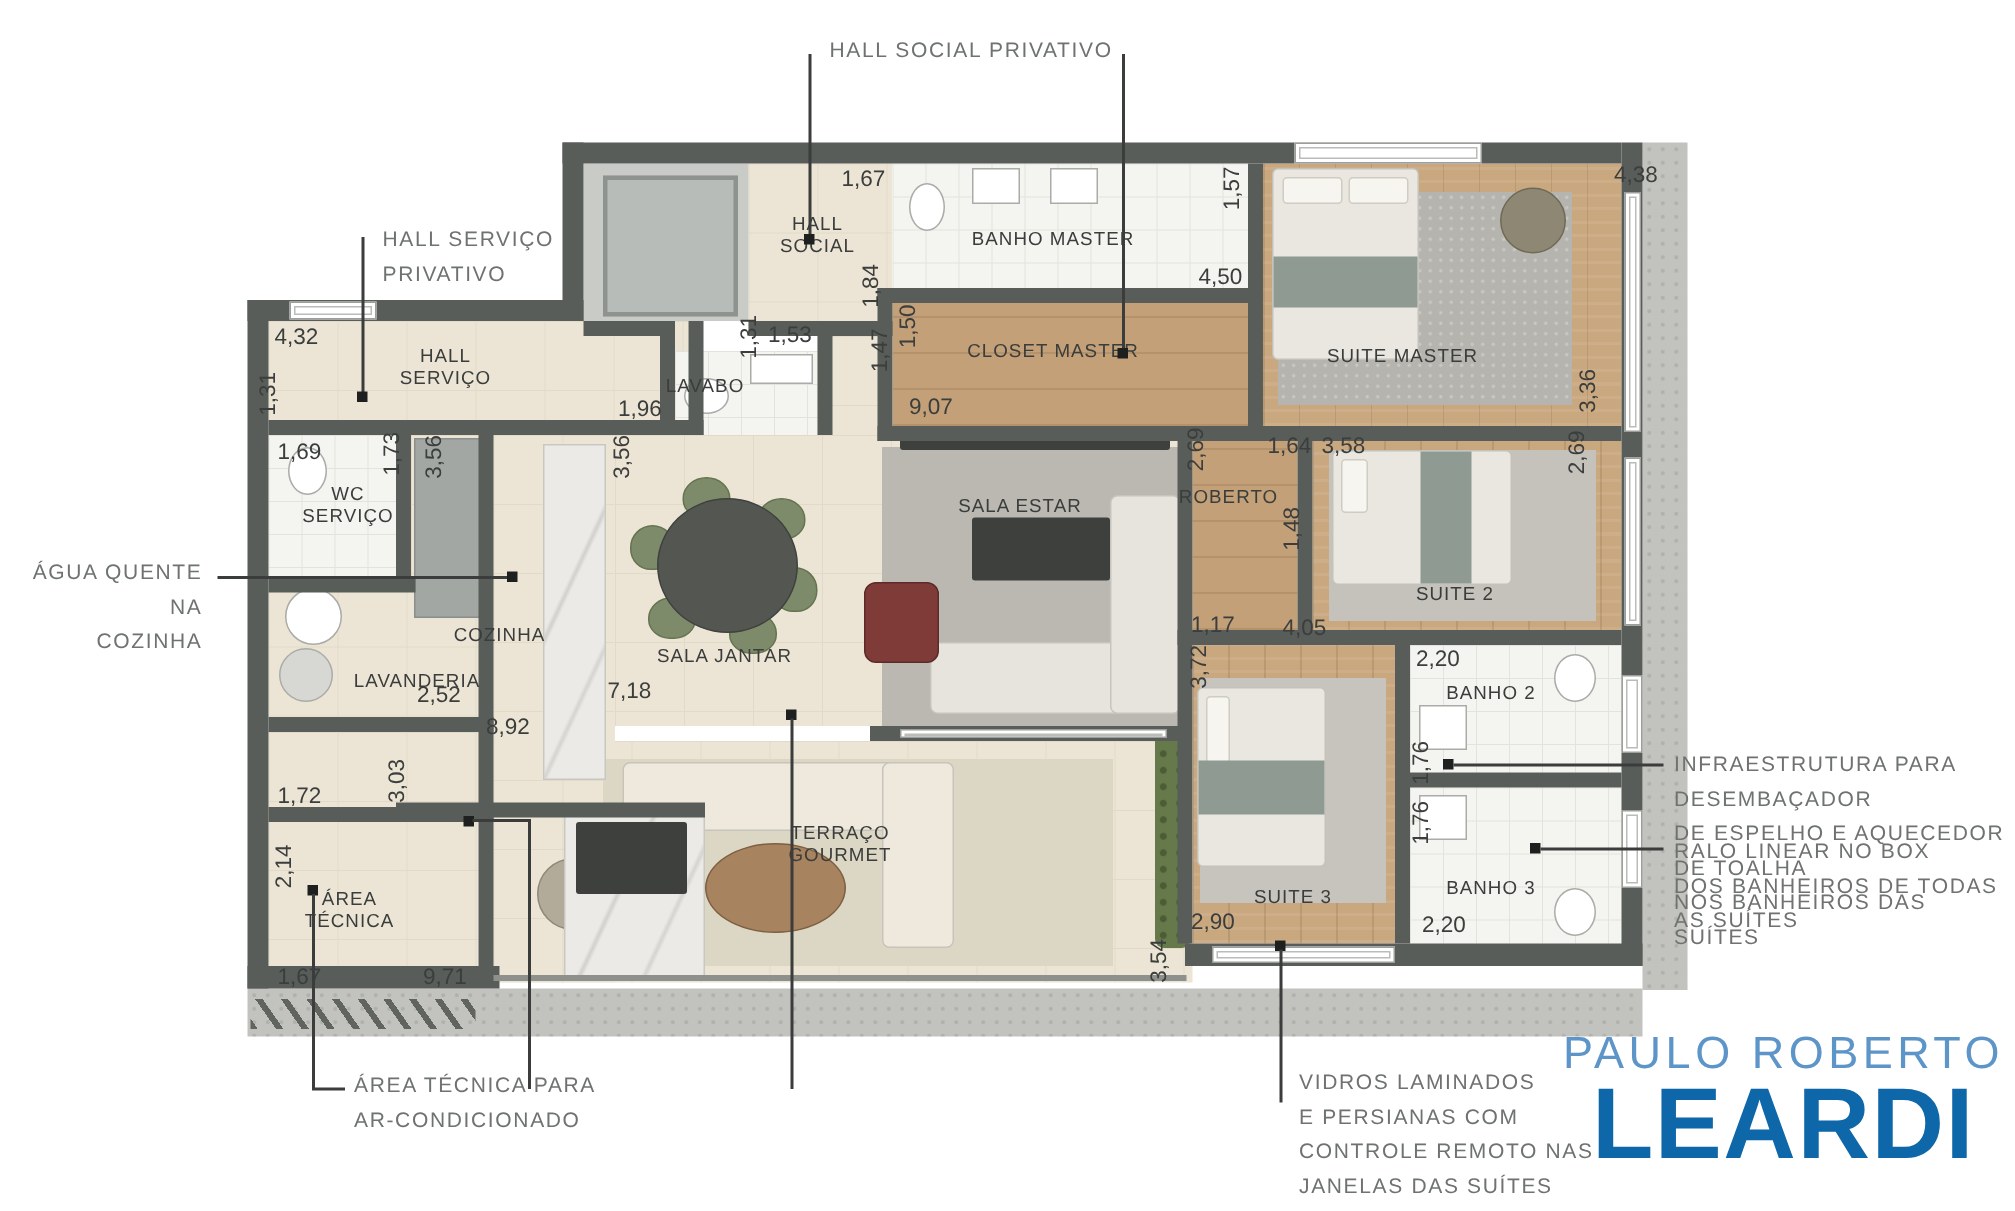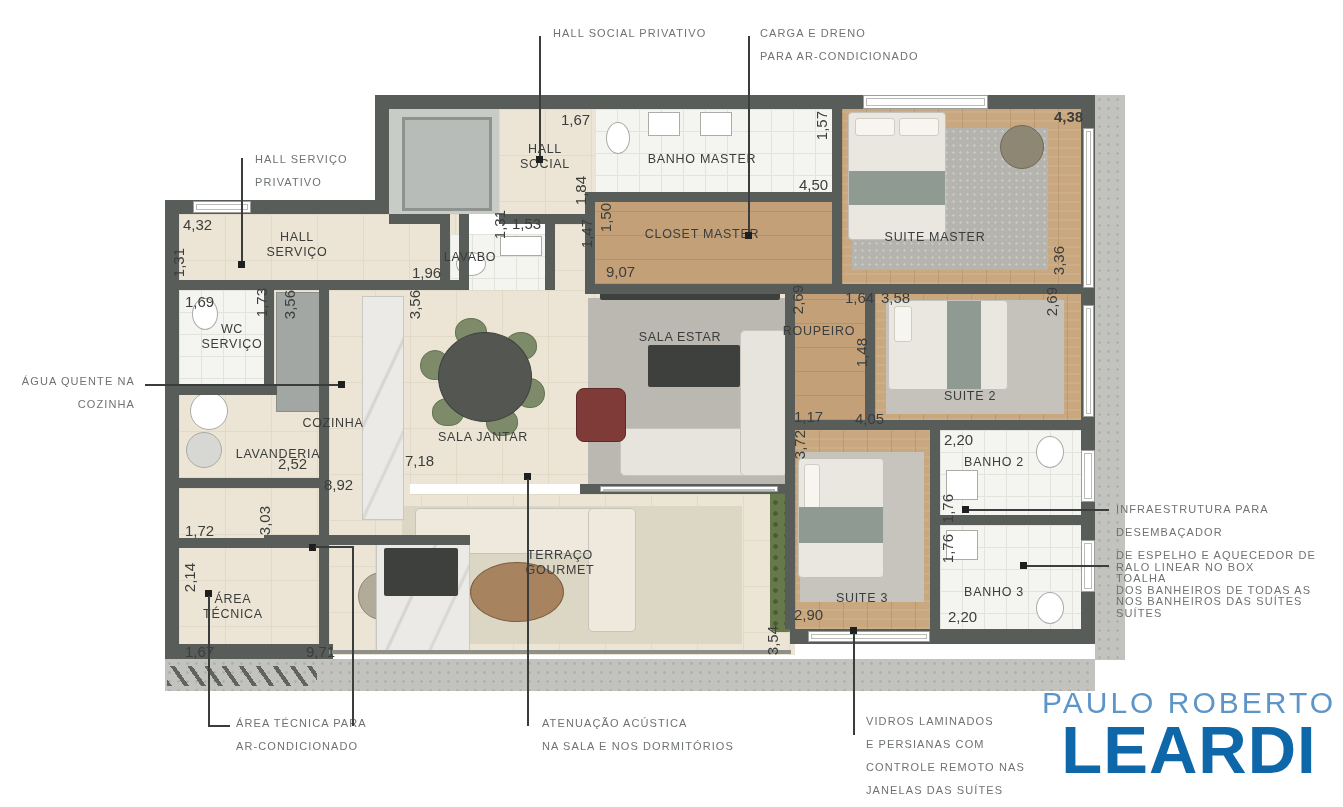--- a/index.html
+++ b/index.html
@@ -41,21 +41,21 @@
   .bed .pillow{position:absolute;background:#f6f5f0;border:1px solid #cfccc2;border-radius:3px;}
   .sofa{position:absolute;background:#e6e4dd;border:1px solid #c6c4bb;border-radius:5px;}
   .chair{position:absolute;background:#7d8b6a;border:1px solid #65744f;border-radius:50% 50% 46% 46%;}
   .round{border-radius:50%;}
   .fix{position:absolute;background:#ffffff;border:1px solid #a9aca7;}
   
   .room-label{position:absolute;transform:translateX(-50%);text-align:center;
     font-size:12.5px;letter-spacing:.7px;color:#3a3d3b;line-height:15px;white-space:pre-line;}
   .dim{position:absolute;font-size:15px;color:#3b3e3c;white-space:nowrap;}
   .dim.rot{writing-mode:vertical-rl;transform:rotate(180deg);}
-  .ann{position:absolute;font-size:11px;color:#6e7370;letter-spacing:1.1px;line-height:23px;}
+  .ann{position:absolute;font-size:14px;color:#6e7370;letter-spacing:1.1px;line-height:23px;}
   .ann span{display:block;}
   .ann.right-align{text-align:right;}
   .lead{position:absolute;background:#3a3d3b;}
   .lead-sq{position:absolute;width:7px;height:7px;background:#1e201f;}
   
   .hatch{position:absolute;background:
     repeating-linear-gradient(55deg,rgba(80,84,78,.85) 0 4px,transparent 4px 14px);}
   .railing{position:absolute;background:#8d908b;}
   
   .logo{position:absolute;left:1038px;top:686px;width:302px;text-align:center;}
@@ -205,21 +205,21 @@
   <div class="room-label" style="left:935px;top:230px;">SUITE MASTER</div>
   <div class="room-label" style="left:702px;top:227px;">CLOSET MASTER</div>
   <div class="room-label" style="left:297px;top:230px;">HALL
 SERVIÇO</div>
   <div class="room-label" style="left:470px;top:250px;">LAVABO</div>
   <div class="room-label" style="left:232px;top:322px;">WC
 SERVIÇO</div>
   <div class="room-label" style="left:333px;top:416px;">COZINHA</div>
   <div class="room-label" style="left:483px;top:430px;">SALA JANTAR</div>
   <div class="room-label" style="left:680px;top:330px;">SALA ESTAR</div>
-  <div class="room-label" style="left:819px;top:324px;">ROUPEIRO</div>
+  <div class="room-label" style="left:819px;top:324px;">ROBERTO</div>
   <div class="room-label" style="left:970px;top:389px;">SUITE 2</div>
   <div class="room-label" style="left:240px;top:447px;margin-left:38px;">LAVANDERIA</div>
   <div class="room-label" style="left:994px;top:455px;">BANHO 2</div>
   <div class="room-label" style="left:560px;top:548px;">TERRAÇO
 GOURMET</div>
   <div class="room-label" style="left:862px;top:591px;">SUITE 3</div>
   <div class="room-label" style="left:994px;top:585px;">BANHO 3</div>
   <div class="room-label" style="left:233px;top:592px;">ÁREA
 TÉCNICA</div>
 
@@ -233,21 +233,21 @@
       <span class="dim" style="left: 412px; top: 264px;">1,96</span>
       <span class="dim rot" style="left: 491px; top: 210px;">1,31</span>
       <span class="dim" style="left: 512px; top: 215px;">1,53</span>
       <span class="dim" style="left: 561px; top: 111px;">1,67</span>
       <span class="dim rot" style="left: 572px; top: 176px;">1,84</span>
       <span class="dim rot" style="left: 597px; top: 203px;">1,50</span>
       <span class="dim rot" style="left: 578px; top: 219px;">1,47</span>
       <span class="dim" style="left: 606px; top: 263px;">9,07</span>
       <span class="dim" style="left: 799px; top: 176px;">4,50</span>
       <span class="dim rot" style="left: 813px; top: 111px;">1,57</span>
-      <span class="dim" style="left: 1054px; top: 108px; font-weight: bold;">4,38</span>
+      <span class="dim" style="left: 1076px; top: 108px;">4,38</span>
       <span class="dim rot" style="left: 1050px; top: 246px;">3,36</span>
       <span class="dim rot" style="left: 1043px; top: 287px;">2,69</span>
       <span class="dim rot" style="left: 789px; top: 285px;">2,69</span>
       <span class="dim" style="left: 845px; top: 289px;">1,64</span>
       <span class="dim" style="left: 881px; top: 289px;">3,58</span>
       <span class="dim rot" style="left: 853px; top: 338px;">1,48</span>
       <span class="dim" style="left: 794px; top: 408px;">1,17</span>
       <span class="dim" style="left: 855px; top: 410px;">4,05</span>
       <span class="dim rot" style="left: 791px; top: 430px;">3,72</span>
       <span class="dim" style="left: 944px; top: 431px;">2,20</span>
@@ -256,33 +256,29 @@
       <span class="dim" style="left: 948px; top: 608px;">2,20</span>
       <span class="dim" style="left: 794px; top: 606px;">2,90</span>
       <span class="dim rot" style="left: 764px; top: 626px;">3,54</span>
       <span class="dim" style="left: 278px; top: 455px;">2,52</span>
       <span class="dim" style="left: 324px; top: 476px;">8,92</span>
       <span class="dim" style="left: 405px; top: 452px;">7,18</span>
       <span class="dim" style="left: 185px; top: 522px;">1,72</span>
       <span class="dim rot" style="left: 256px; top: 506px;">3,03</span>
       <span class="dim rot" style="left: 181px; top: 563px;">2,14</span>
       <span class="dim" style="left: 185px; top: 643px;">1,67</span>
-      <span class="dim" style="left: 306px; top: 643px;">9,71</span>
+      <span class="dim" style="left: 282px; top: 643px;">9,71</span>
     </div>
 
   <div class="ann" style="left:553px;top:22px;">
     <span>HALL SOCIAL PRIVATIVO</span>
   </div>
   <div class="lead" style="left:539px;top:36px;width:2px;height:122px;"></div>
   <div class="lead-sq" style="left:536px;top:156px;"></div>
 
-  <div class="ann" style="left:760px;top:22px;">
-    <span>CARGA E DRENO</span>
-    <span>PARA AR-CONDICIONADO</span>
-  </div>
   <div class="lead" style="left:748px;top:36px;width:2px;height:198px;"></div>
   <div class="lead-sq" style="left:745px;top:232px;"></div>
 
   <div class="ann" style="left:255px;top:148px;">
     <span>HALL SERVIÇO</span>
     <span>PRIVATIVO</span>
   </div>
   <div class="lead" style="left:241px;top:158px;width:2px;height:106px;"></div>
   <div class="lead-sq" style="left:238px;top:261px;"></div>
 
@@ -298,24 +294,20 @@
     <span>AR-CONDICIONADO</span>
   </div>
   <div class="lead-sq" style="left:205px;top:590px;"></div>
   <div class="lead" style="left:208px;top:596px;width:2px;height:130px;"></div>
   <div class="lead" style="left:208px;top:725px;width:22px;height:2px;"></div>
 
   <div class="lead-sq" style="left:309px;top:544px;"></div>
   <div class="lead" style="left:315px;top:546px;width:38px;height:2px;"></div>
   <div class="lead" style="left:352px;top:546px;width:2px;height:180px;"></div>
 
-  <div class="ann" style="left:542px;top:712px;">
-    <span>ATENUAÇÃO ACÚSTICA</span>
-    <span>NA SALA E NOS DORMITÓRIOS</span>
-  </div>
   <div class="lead-sq" style="left:524px;top:473px;"></div>
   <div class="lead" style="left:527px;top:479px;width:2px;height:247px;"></div>
 
   <div class="ann" style="left:866px;top:710px;">
     <span>VIDROS LAMINADOS</span>
     <span>E PERSIANAS COM</span>
     <span>CONTROLE REMOTO NAS</span>
     <span>JANELAS DAS SUÍTES</span>
   </div>
   <div class="lead-sq" style="left:850px;top:627px;"></div>

